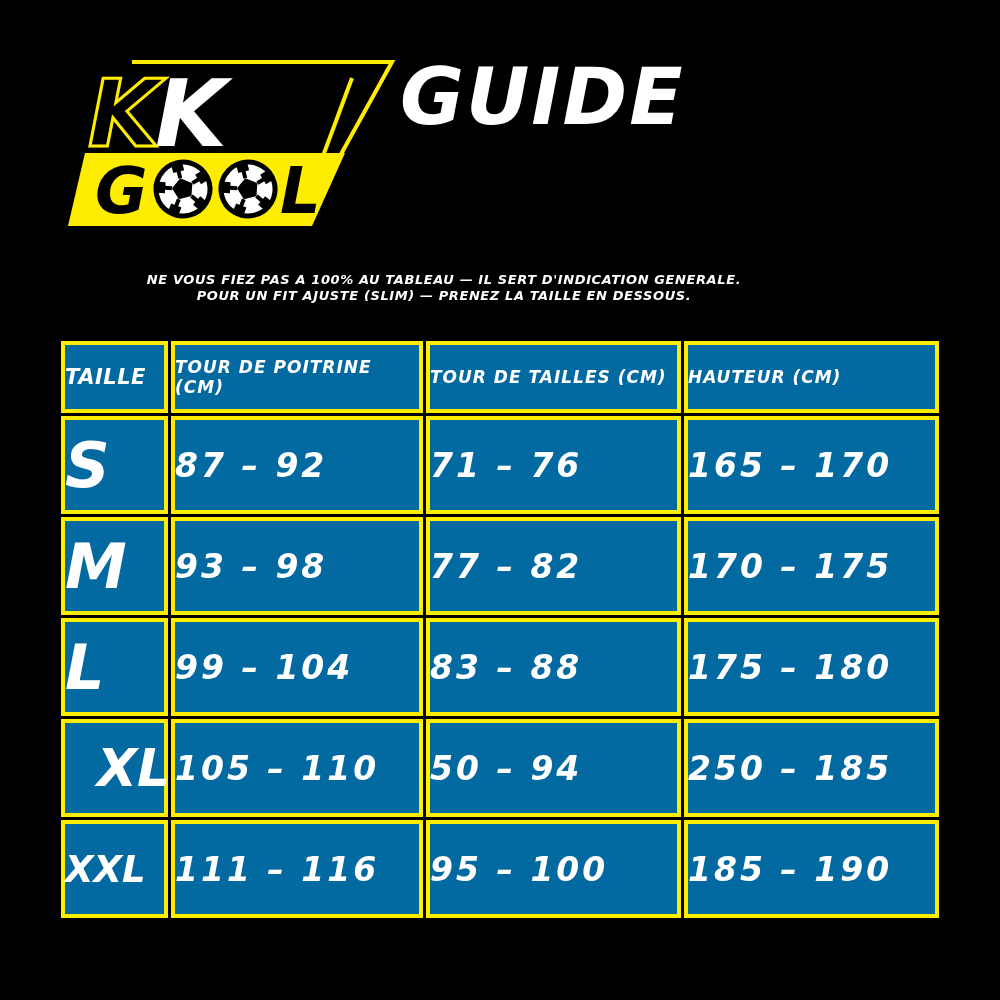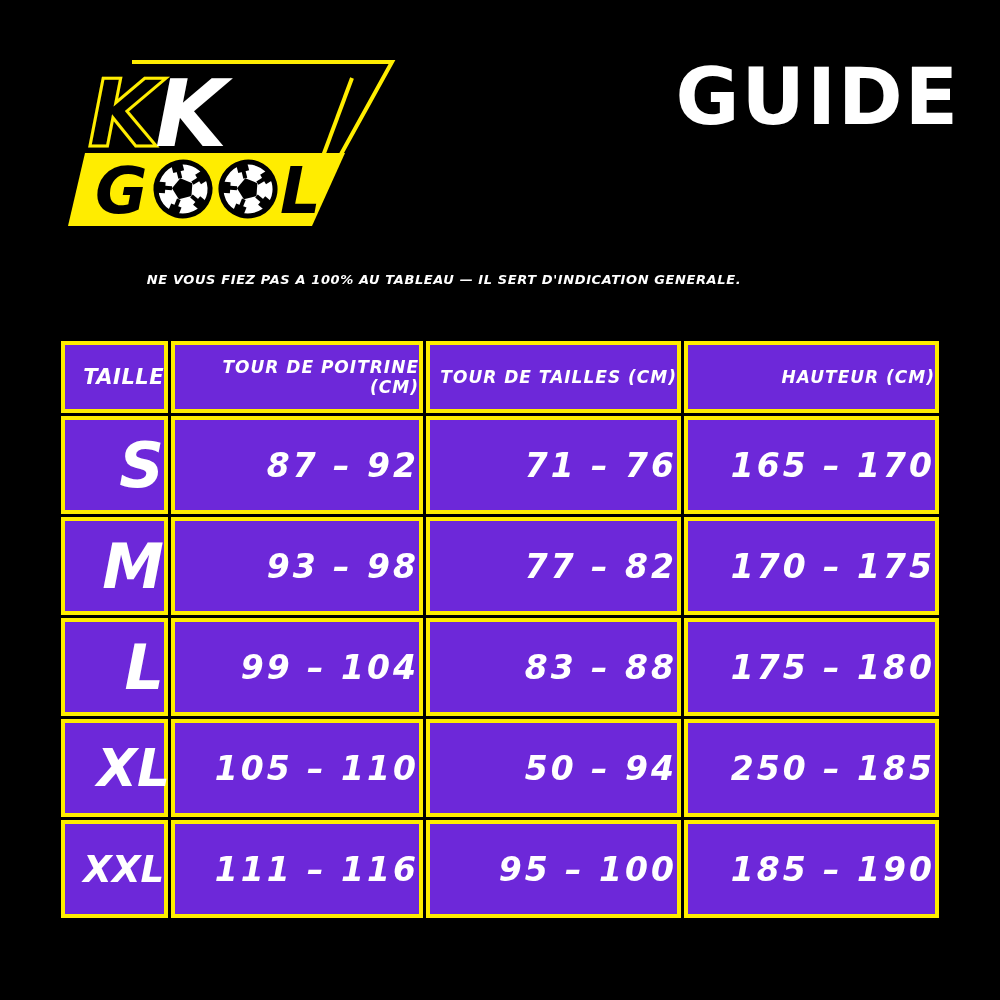--- a/index.html
+++ b/index.html
@@ -4,38 +4,38 @@
 <style>
   html,body{margin:0;padding:0;background:#000;}
   .canvas{
     position:relative;width:1000px;height:1000px;background:#000000;overflow:hidden;
     font-family:"DejaVu Sans",sans-serif;color:#ffffff;
   }
   
   .logo{position:absolute;left:55px;top:50px;width:350px;height:190px;}
   
   .title{
-    position:absolute;left:400px;top:58px;width:560px;text-align:right;
-    font-weight:bold;line-height:1.02;letter-spacing:2px;
+    position:absolute;left:400px;top:58px;width:560px;text-align:left;
+    font-style:italic;font-weight:bold;line-height:1.02;letter-spacing:2px;
   }
   .title-line1{font-size:78px;display:block;}
   .title-line2{font-size:68px;display:block;letter-spacing:1px;}
   
   .disclaimer{
     position:absolute;left:0;top:272px;width:888px;text-align:center;
     font-style:italic;font-weight:bold;font-size:13px;line-height:16px;letter-spacing:0.6px;
   }
   
   .size-table{
     position:absolute;left:58px;top:338px;width:884px;
     border-collapse:separate;border-spacing:3px;table-layout:fixed;
   }
   .size-table td,.size-table th{
-    box-sizing:border-box;border:4px solid #ffed00;background:#6d28d9;
-    text-align:right;vertical-align:middle;color:#fff;
+    box-sizing:border-box;border:4px solid #ffed00;background:#0369a1;
+    text-align:left;vertical-align:middle;color:#fff;
     font-style:italic;font-weight:bold;padding:0;
   }
   .size-table thead th{height:72px;font-size:17px;letter-spacing:1px;}
   .size-table thead th:first-child{font-size:21px;letter-spacing:0.5px;}
   .size-table tbody td{height:98px;font-size:33px;letter-spacing:3px;}
   .size-table tbody td.size-cell{font-size:62px;letter-spacing:0;}
   .size-table tbody tr:nth-child(4) td.size-cell{font-size:52px;padding-left:32px;}
   .size-table tbody tr:nth-child(5) td.size-cell{font-size:37px;margin-top:44px;}
   col.c1{width:107px;} col.c2{width:252px;} col.c3{width:255px;} col.c4{width:255px;}
 </style>
@@ -80,20 +80,21 @@
     <use href="#ball" x="0" y="0" transform="translate(193,139) rotate(-14)"></use>
     <text x="225" y="163" font-family="DejaVu Sans, sans-serif" font-weight="bold" font-style="italic" font-size="64" fill="#000000">L</text>
   </svg>
 
   <div class="title">
     <span class="title-line1">GUIDE</span>
   </div>
 
   <div class="disclaimer">
     <div>NE VOUS FIEZ PAS A 100% AU TABLEAU — IL SERT D'INDICATION GENERALE.</div>
+    <div>POUR UN FIT AJUSTE (SLIM) — PRENEZ LA TAILLE EN DESSOUS.</div>
   </div>
 
   <table class="size-table">
     <colgroup>
         <col class="c1">
         <col class="c2">
         <col class="c3">
         <col class="c4">
       </colgroup>
     <thead>

